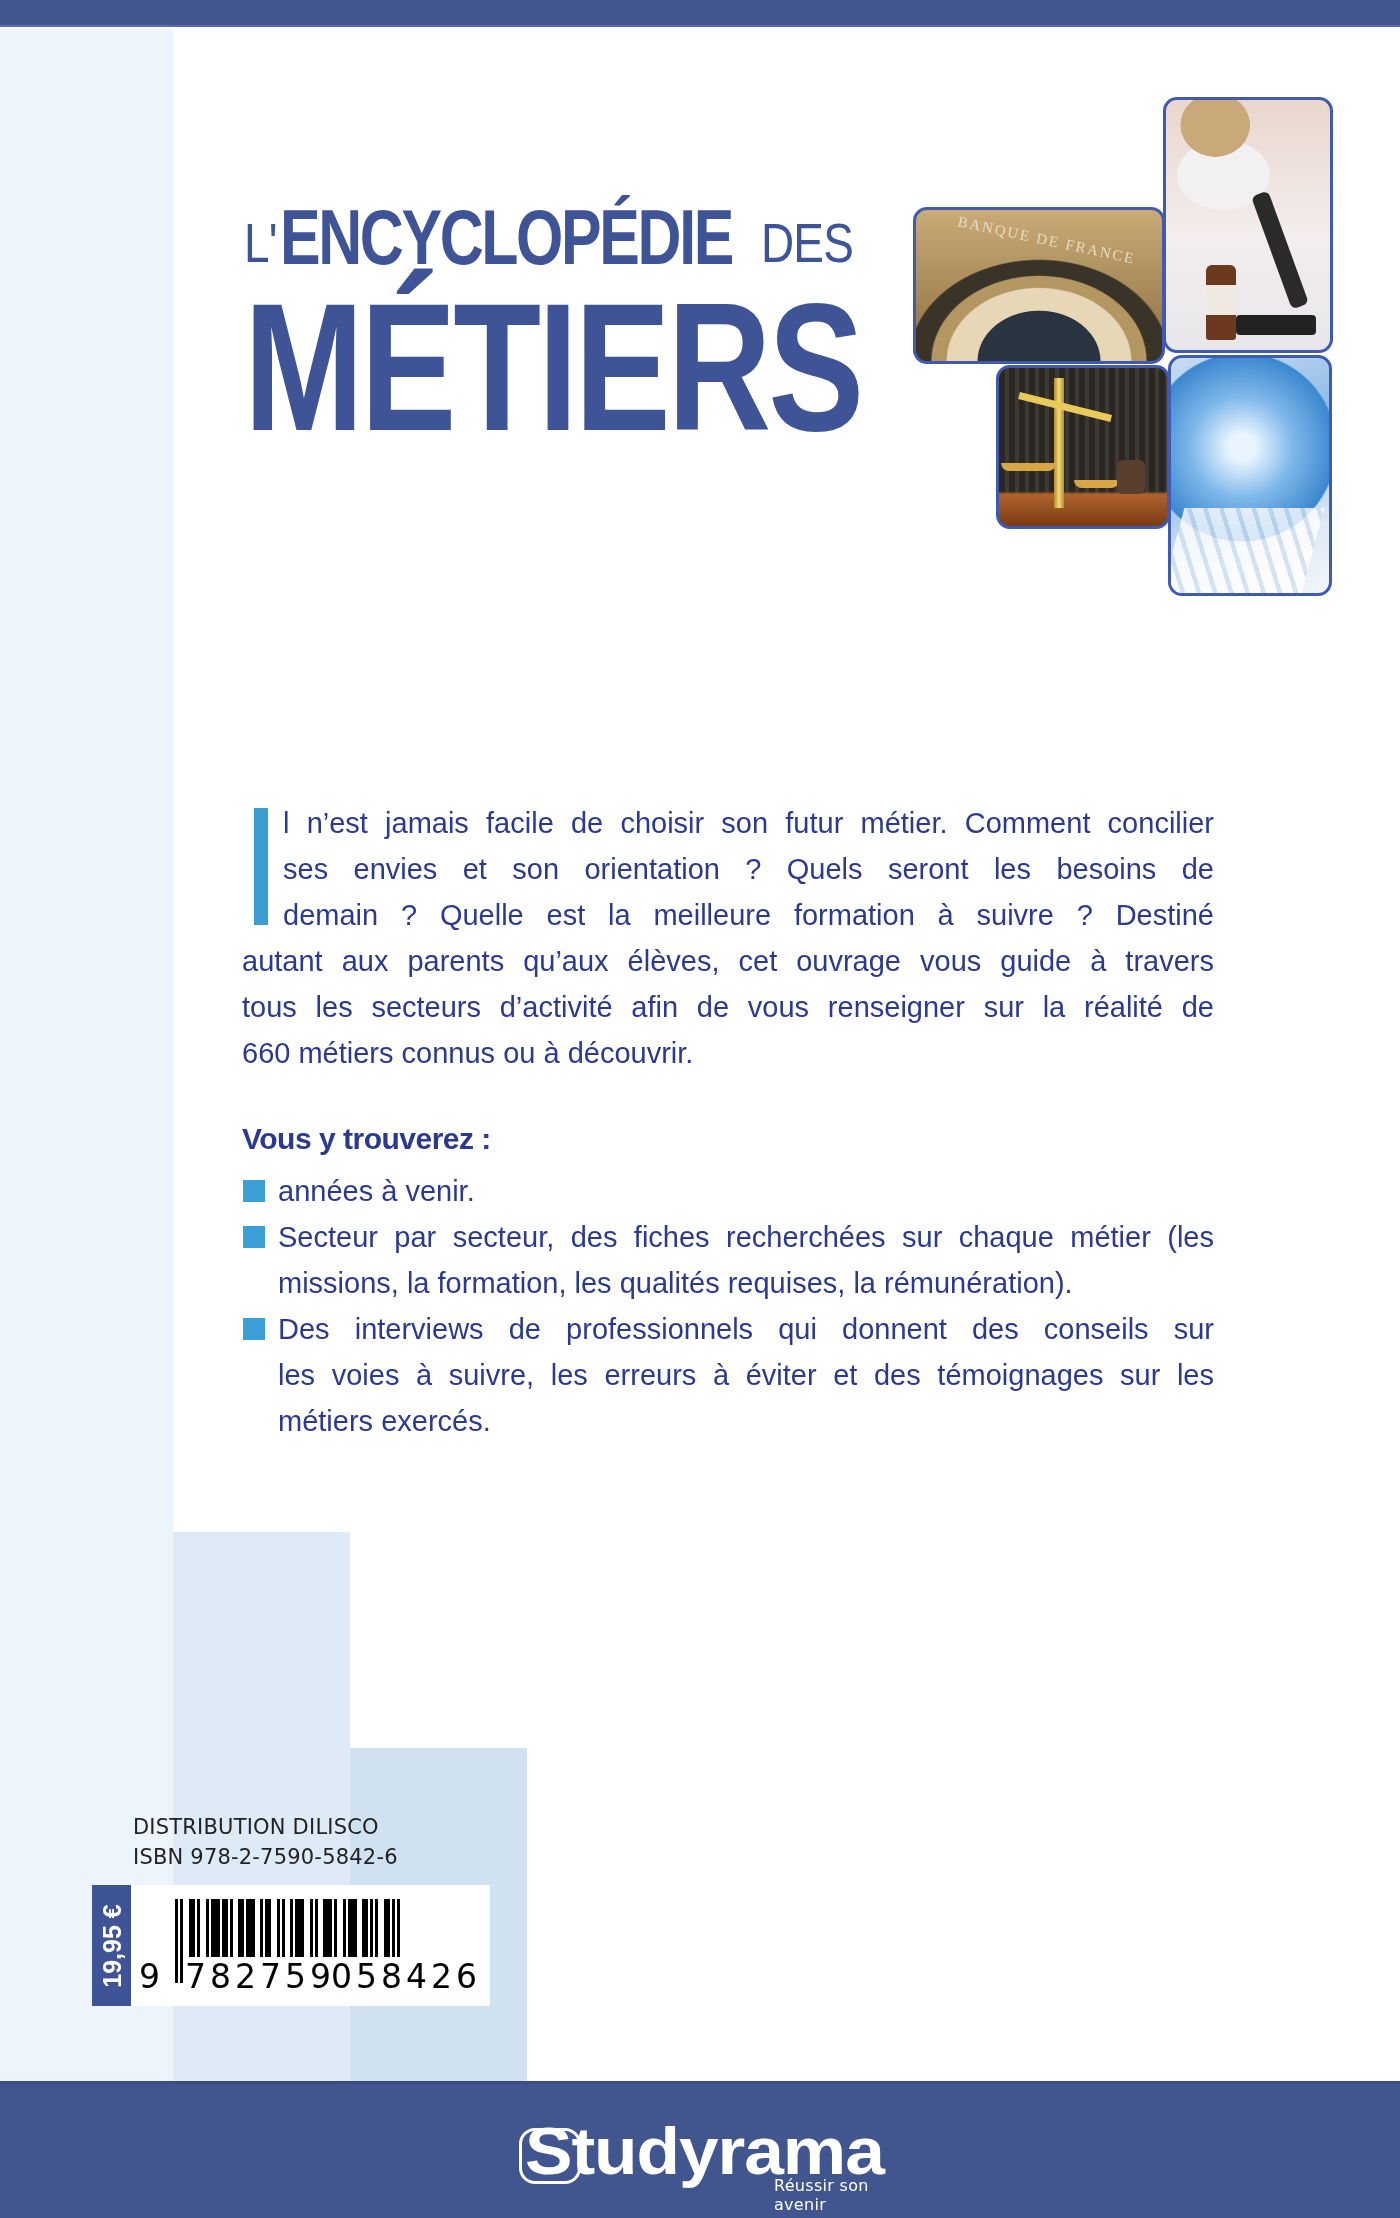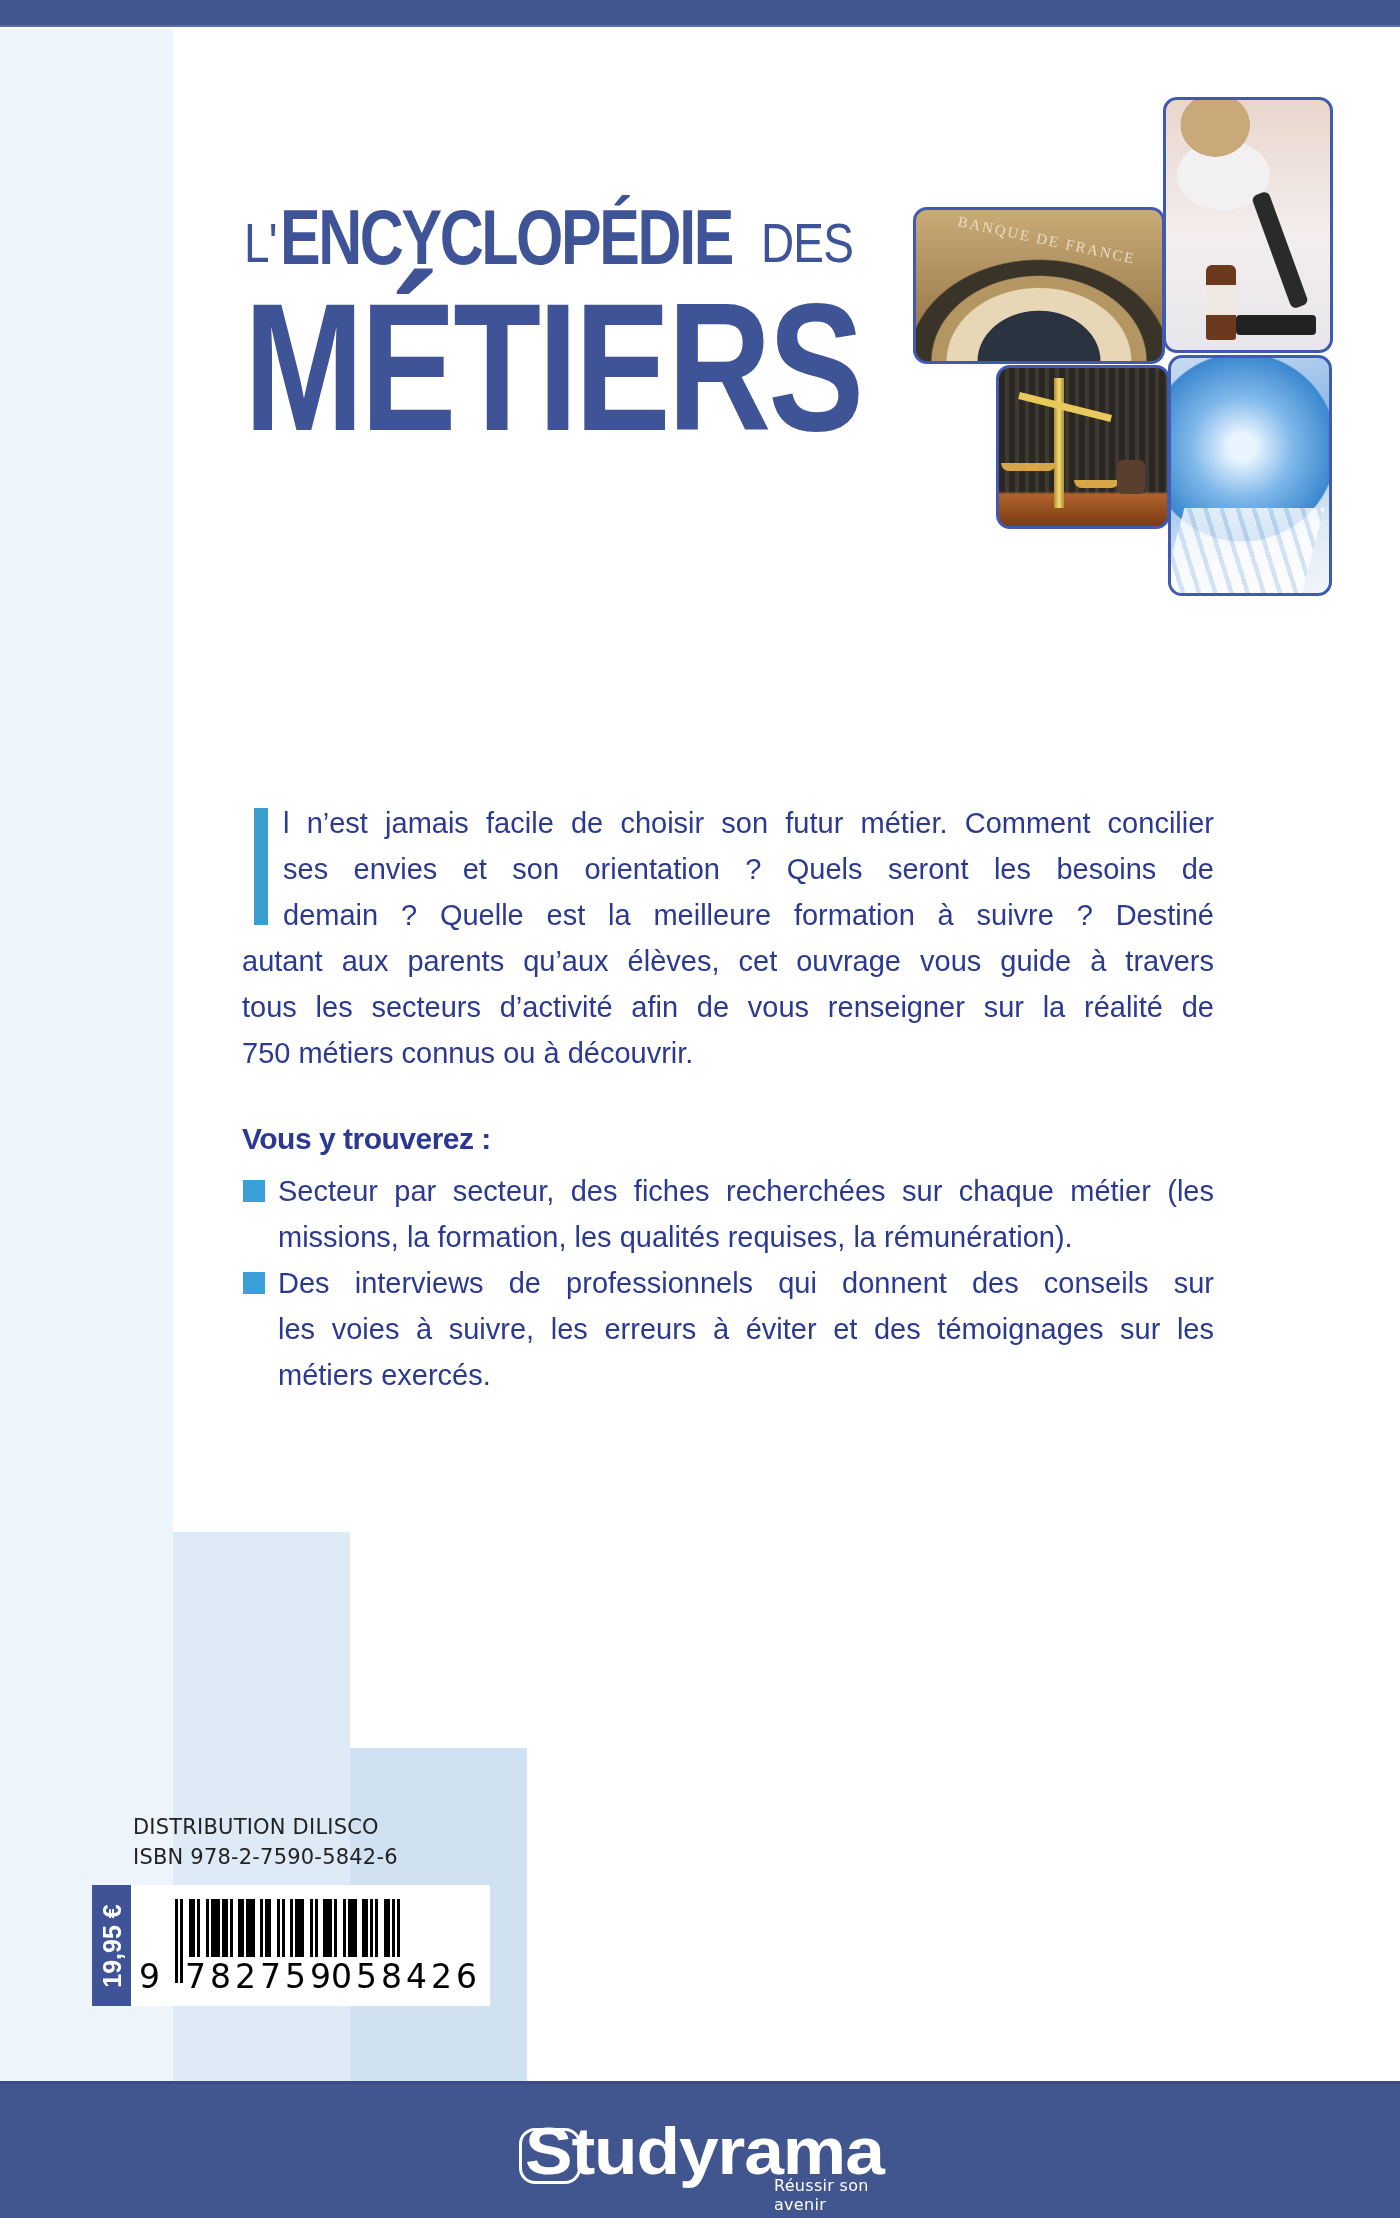--- a/index.html
+++ b/index.html
@@ -128,29 +128,30 @@
 </div>
 
 <div class="body-text">
   <div class="intro">
     <div class="drop-cap"></div>
     <span class="intro-line indent">l n’est jamais facile de choisir son futur métier. Comment concilier</span>
     <span class="intro-line indent">ses envies et son orientation ? Quels seront les besoins de</span>
     <span class="intro-line indent">demain ? Quelle est la meilleure formation à suivre ? Destiné</span>
     <span class="intro-line">autant aux parents qu’aux élèves, cet ouvrage vous guide à travers</span>
     <span class="intro-line">tous les secteurs d’activité afin de vous renseigner sur la réalité de</span>
-    <span class="intro-line last">750 métiers connus ou à découvrir.</span>
+    <span class="intro-line last">660 métiers connus ou à découvrir.</span>
   </div>
 </div>
 
 <div class="find-heading">Vous y trouverez :</div>
 
 <div class="bullets">
   <div class="bullet-item">
     <div class="bullet-square"></div>
+    <span class="bullet-line last">années à venir.</span>
   </div>
   <div class="bullet-item">
     <div class="bullet-square"></div>
     <span class="bullet-line">Secteur par secteur, des fiches recherchées sur chaque métier (les</span>
     <span class="bullet-line last">missions, la formation, les qualités requises, la rémunération).</span>
   </div>
   <div class="bullet-item">
     <div class="bullet-square"></div>
     <span class="bullet-line">Des interviews de professionnels qui donnent des conseils sur</span>
     <span class="bullet-line">les voies à suivre, les erreurs à éviter et des témoignages sur les</span>

